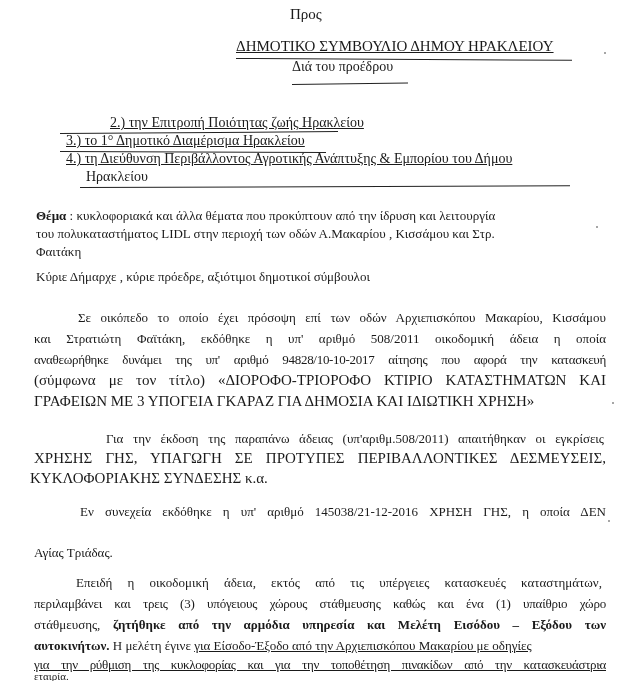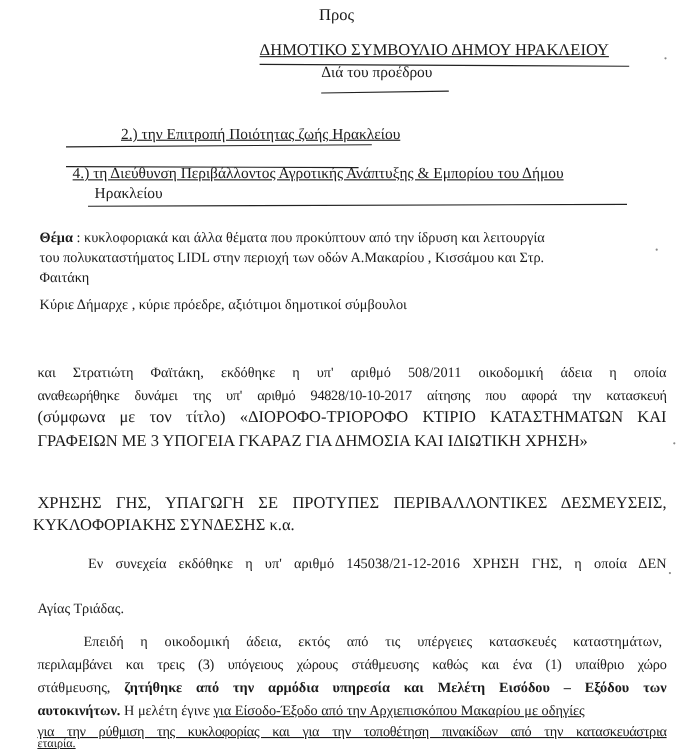--- a/index.html
+++ b/index.html
@@ -25,39 +25,42 @@
 <div class="page">
 
   <div class="line t15" style="left:290px; top:6px;">Προς</div>
   <div class="line t15 u" style="left:236px; top:38px;">ΔΗΜΟΤΙΚΟ ΣΥΜΒΟΥΛΙΟ ΔΗΜΟΥ ΗΡΑΚΛΕΙΟΥ</div>
   <div class="hand" style="left:236px; top:58px; width:336px; transform:rotate(0.3deg);"></div>
   <div class="line t14" style="left:292px; top:59px;">Διά του προέδρου</div>
   <div class="hand" style="left:292px; top:84px; width:116px; transform:rotate(-0.8deg);"></div>
 
   <div class="line t14 u" style="left:66px; top:115px;margin-left:44px;">2.) την Επιτροπή Ποιότητας ζωής Ηρακλείου</div>
   <div class="hand" style="left:60px; top:133px; width:278px; transform:rotate(-0.4deg);"></div>
+  <div class="line t14 u" style="left:66px; top:133px;">3.) το 1° Δημοτικό Διαμέρισμα Ηρακλείου</div>
   <div class="hand" style="left:60px; top:151px; width:266px; transform:rotate(0.2deg);"></div>
   <div class="line t14 u" style="left:66px; top:151px;">4.) τη Διεύθυνση Περιβάλλοντος Αγροτικής Ανάπτυξης &amp; Εμπορίου του Δήμου</div>
   <div class="line t14" style="left:86px; top:169px;">Ηρακλείου</div>
   <div class="hand" style="left:80px; top:187px; width:490px; transform:rotate(-0.2deg);"></div>
 
   <div class="line t13" style="left:36px; top:208px;">
     <span class="b">Θέμα</span>
     <span>: κυκλοφοριακά και άλλα θέματα  που προκύπτουν από την ίδρυση και λειτουργία</span>
   </div>
   <div class="line t13" style="left:36px; top:226px;">του πολυκαταστήματος  LIDL  στην περιοχή  των οδών  Α.Μακαρίου , Κισσάμου και Στρ.</div>
   <div class="line t13" style="left:36px; top:244px;">Φαιτάκη</div>
 
   <div class="line t13" style="left:36px; top:269px;">Κύριε Δήμαρχε , κύριε πρόεδρε, αξιότιμοι δημοτικοί σύμβουλοι</div>
 
+  <div class="just t13" style="top:310px; left:78px; width:528px;">Σε οικόπεδο το οποίο έχει πρόσοψη επί των οδών Αρχιεπισκόπου Μακαρίου, Κισσάμου</div>
   <div class="just t13" style="top:331px;">και Στρατιώτη Φαϊτάκη, εκδόθηκε η υπ' αριθμό 508/2011 οικοδομική άδεια η οποία</div>
   <div class="just t13" style="top:352px; letter-spacing:-0.3px;">αναθεωρήθηκε δυνάμει της υπ' αριθμό 94828/10-10-2017 αίτησης που αφορά  την κατασκευή</div>
   <div class="just t15" style="top:372px;">(σύμφωνα με τον τίτλο) «ΔΙΟΡΟΦΟ-ΤΡΙΟΡΟΦΟ ΚΤΙΡΙΟ ΚΑΤΑΣΤΗΜΑΤΩΝ ΚΑΙ</div>
   <div class="line t15" style="left:34px; top:393px;">ΓΡΑΦΕΙΩΝ ΜΕ 3 ΥΠΟΓΕΙΑ ΓΚΑΡΑΖ ΓΙΑ ΔΗΜΟΣΙΑ ΚΑΙ ΙΔΙΩΤΙΚΗ ΧΡΗΣΗ»</div>
 
+  <div class="just t13" style="top:431px; left:106px; width:498px;">Για την έκδοση της παραπάνω άδειας (υπ'αριθμ.508/2011) απαιτήθηκαν οι εγκρίσεις</div>
   <div class="just t15" style="top:450px;">ΧΡΗΣΗΣ ΓΗΣ, ΥΠΑΓΩΓΗ ΣΕ ΠΡΟΤΥΠΕΣ ΠΕΡΙΒΑΛΛΟΝΤΙΚΕΣ ΔΕΣΜΕΥΣΕΙΣ,</div>
   <div class="line t15" style="left:30px; top:470px;">ΚΥΚΛΟΦΟΡΙΑΚΗΣ ΣΥΝΔΕΣΗΣ κ.α.</div>
 
   <div class="just t13" style="top:504px; left:80px; width:526px;">Εν συνεχεία εκδόθηκε η υπ' αριθμό 145038/21-12-2016 ΧΡΗΣΗ ΓΗΣ, η οποία ΔΕΝ</div>
   <div class="line t13" style="left:34px; top:545px;">Αγίας Τριάδας.</div>
 
   <div class="just t13" style="top:575px; left:76px; width:526px;">Επειδή η οικοδομική άδεια, εκτός από τις υπέργειες κατασκευές καταστημάτων,</div>
   <div class="just t13" style="top:596px; letter-spacing:-0.2px;">περιλαμβάνει και τρεις (3) υπόγειους χώρους στάθμευσης καθώς και ένα (1) υπαίθριο χώρο</div>
   <div class="just t13" style="top:617px;">
     <span>στάθμευσης, </span><span class="b">ζητήθηκε από την αρμόδια υπηρεσία και Μελέτη Εισόδου – Εξόδου των</span>

